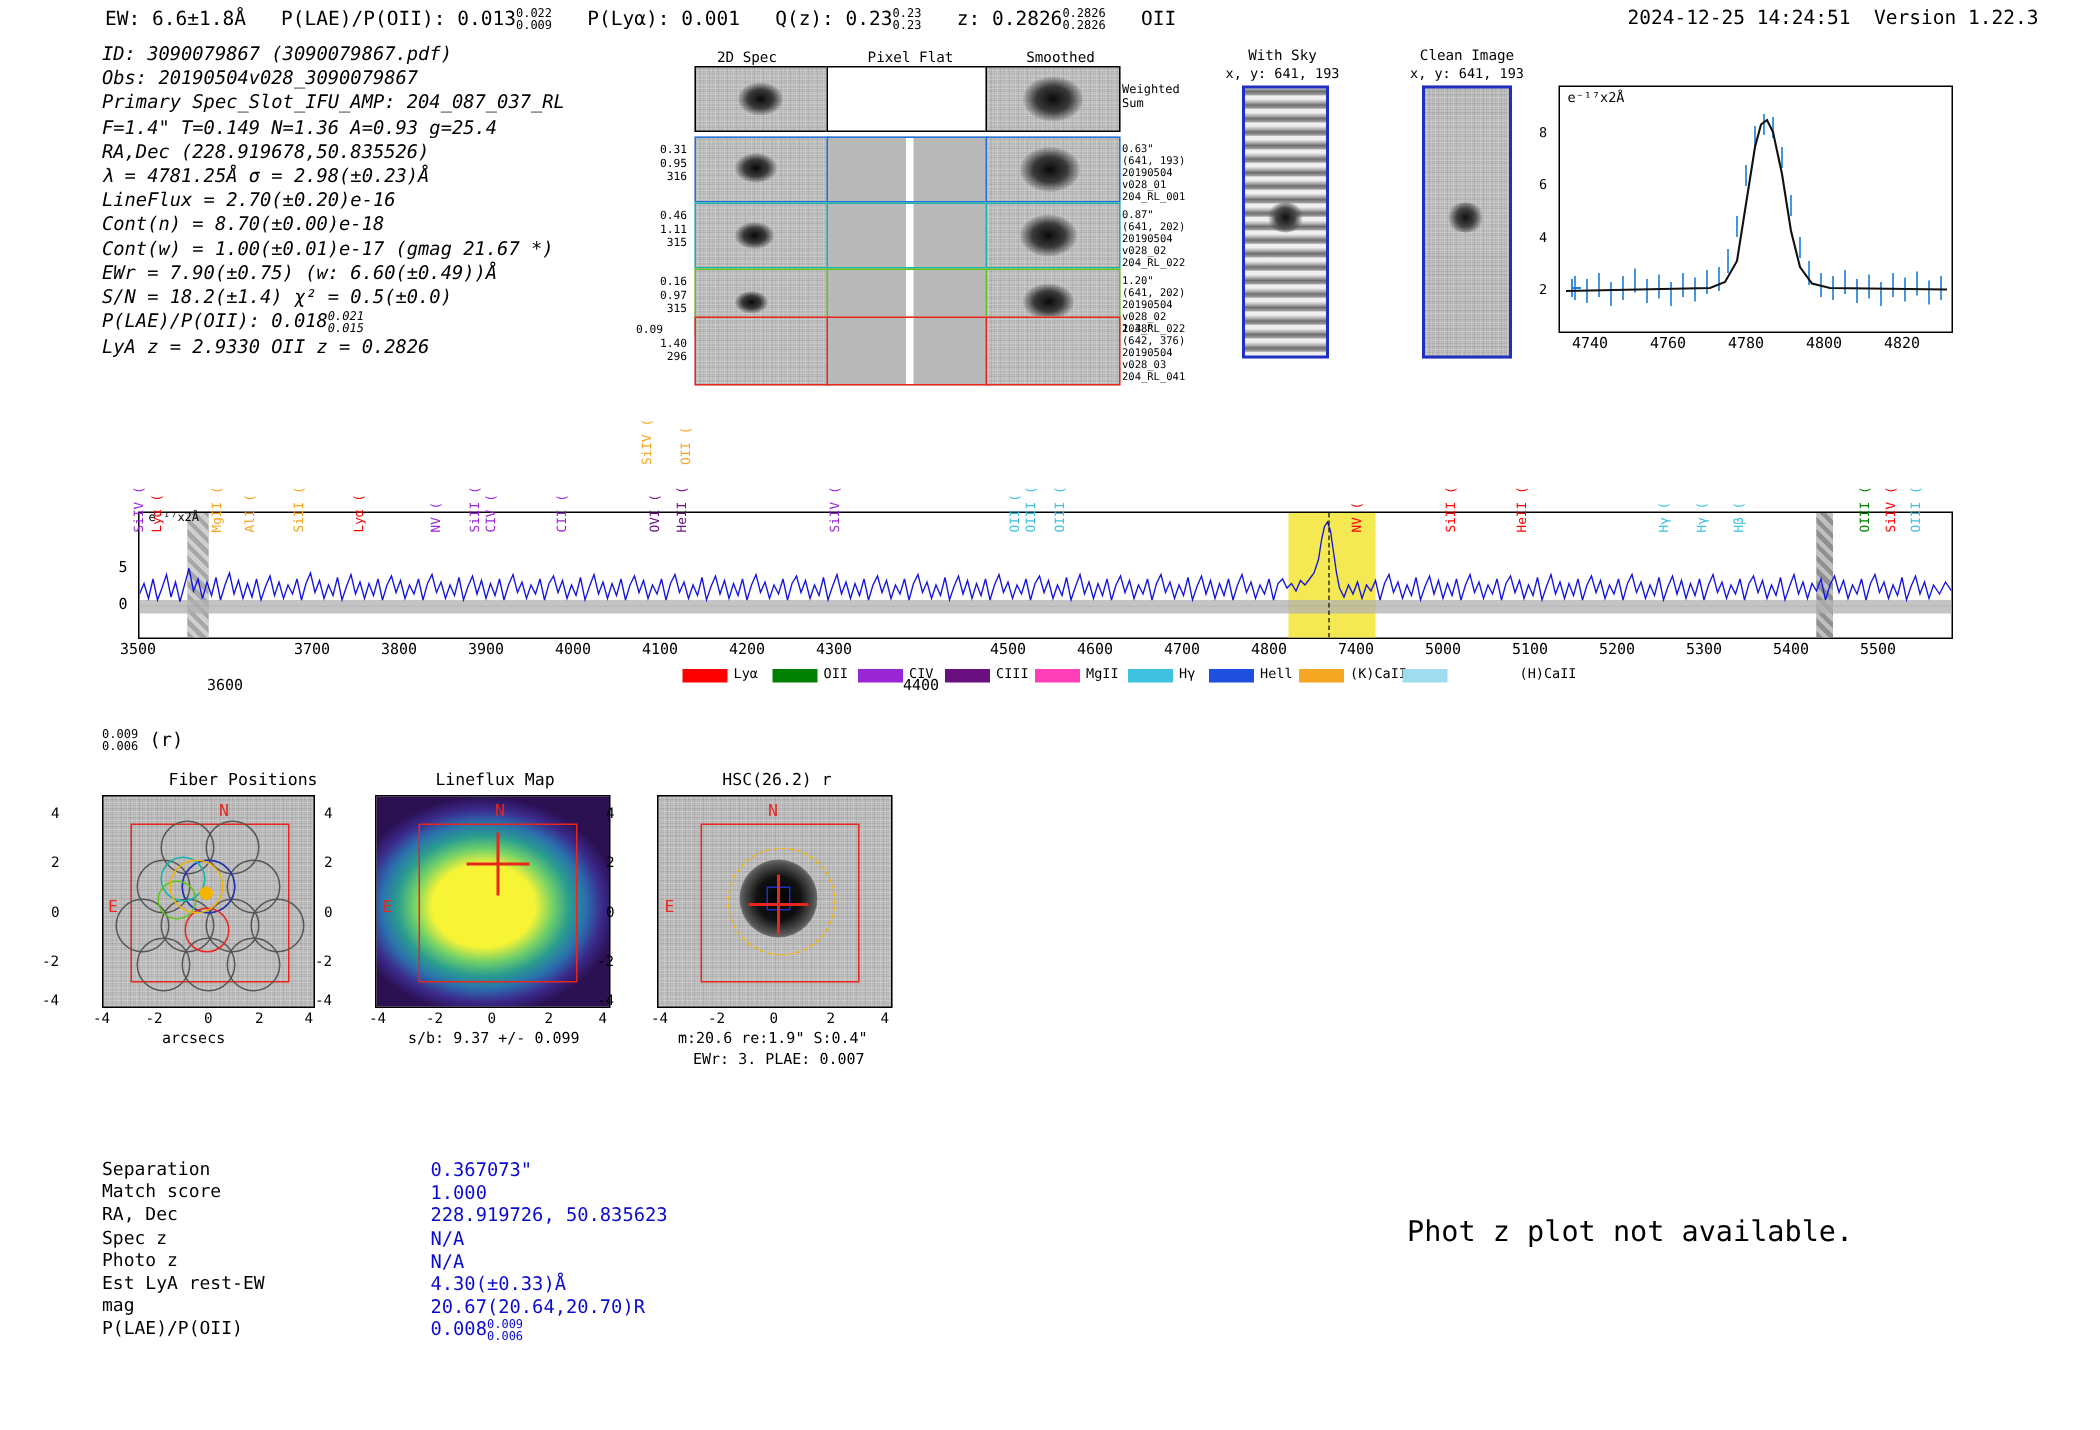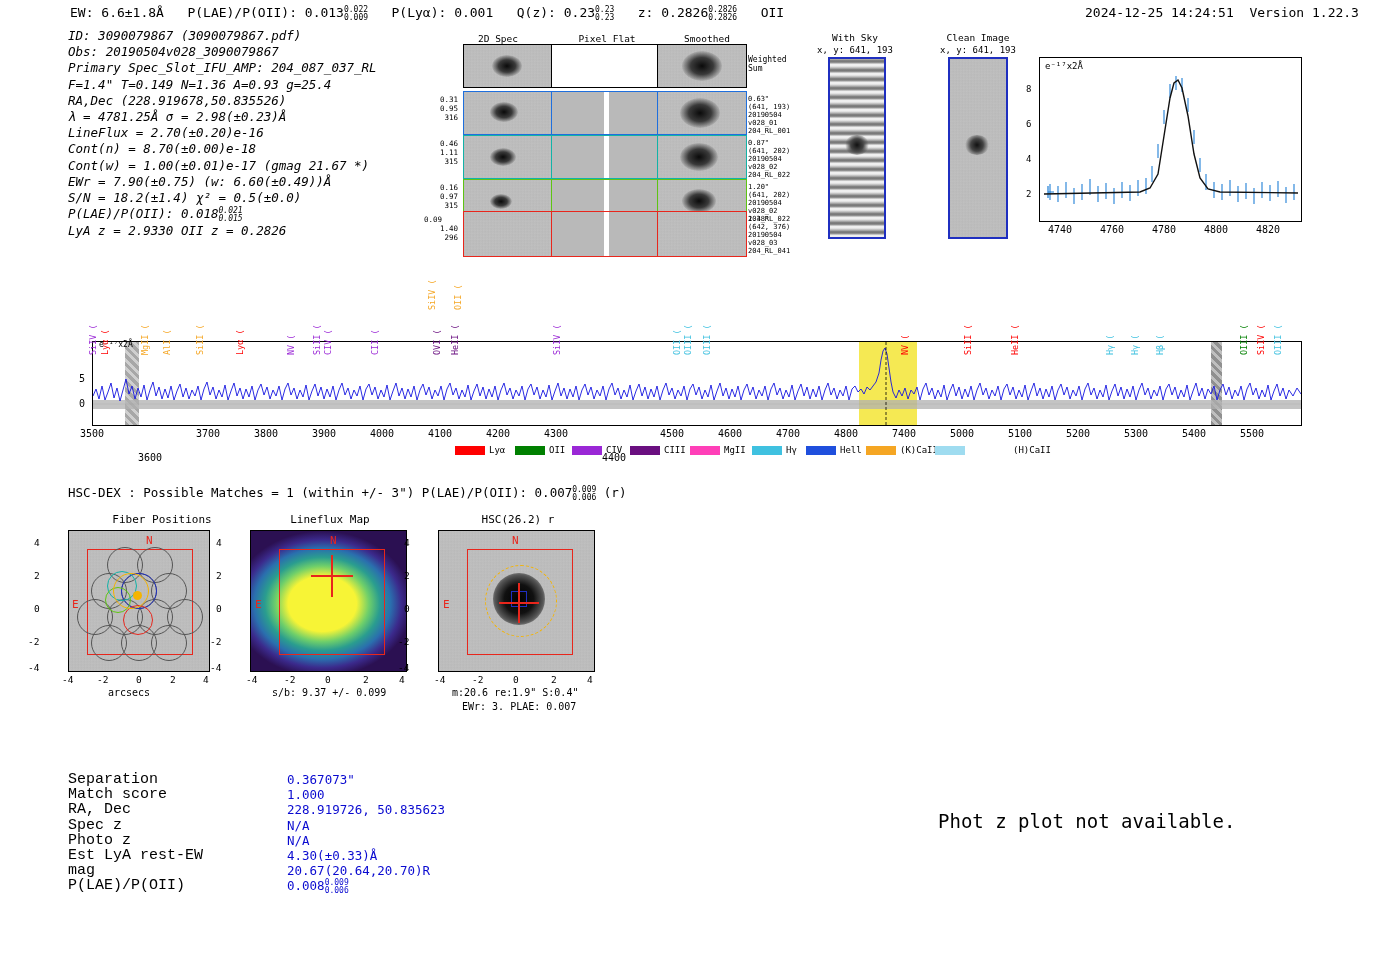--- a/index.html
+++ b/index.html
@@ -41,21 +41,21 @@
   #bigspec{position:absolute;left:92px;top:341px;width:1208px;height:83px;border:1px solid #000;background:#fff;}
   .elabel{position:absolute;font-size:8.5px;font-family:"DejaVu Sans Mono",monospace;transform-origin:left bottom;transform:rotate(-90deg);white-space:nowrap;}
   .xtick{position:absolute;font-size:10px;font-family:"DejaVu Sans Mono",monospace;text-align:center;width:44px;}
   .legbox{position:absolute;height:9px;width:30px;}
   .legtxt{position:absolute;font-size:9px;font-family:"DejaVu Sans Mono",monospace;}
 
   
   .sqpanel{position:absolute;border:1px solid #000;}
   .redbox{position:absolute;border:1.3px solid #e8261c;}
   .circ{position:absolute;border:1px solid #555;border-radius:50%;}
-  #sepTable{position:absolute;left:68px;top:772px;font-size:15px;line-height:15.2px;font-family:Liberation Mono, monospace;}
+  #sepTable{position:absolute;left:68px;top:772px;font-size:12px;line-height:15.2px;}
   #sepVals{position:absolute;left:287px;top:772px;font-size:12.5px;line-height:15.2px;color:#0a0ad0;}
   #photoznote{position:absolute;left:938px;top:810px;font-size:19px;}
   #hscline{position:absolute;left:68px;top:485px;font-size:12.5px;}
 </style>
 </head>
 <body>
 
 <div class="abs mono" id="topline">
   <span>EW: 6.6±1.8Å</span>
   &nbsp;
@@ -392,21 +392,21 @@
   <div class="legbox" style="left:901px;top:446px;width:0;"></div>
   <div class="legbox" style="left:896px;top:446px;width:0;"></div>
   <div class="legbox" style="left:897px;top:446px;width:0;"></div>
   <div class="legbox" style="left:905px;top:446px;width:0;"></div>
   <div class="legbox" style="left:912px;top:446px;width:0;"></div>
   <div class="legbox" style="left:935px;top:446px;background:#9fdcf0;"></div>
   <div class="legtxt" style="left:969px;top:445px;margin-left:44px;">(H)CaII</div>
 </div>
 
 <div id="hscline" class="mono">
-  <span>HSC-DEX : Possible Matches = 1 (within +/- 3")  P(LAE)/P(OII): 0.007</span><span class="frac"><span>0.009</span><span>0.006</span></span><span> (r)</span>
+  <span class="frac"><span>0.009</span><span>0.006</span></span><span> (r)</span>
 </div>
 
 <div class="cap" style="left:82px;top:513px;width:160px;font-size:11px;">Fiber Positions</div>
 <div class="sqpanel noise" style="left:68px;top:530px;width:140px;height:140px;border:1px solid #000;">
   <div class="redbox" style="left:18px;top:18px;width:104px;height:104px;"></div>
 
   <div class="circ" style="left:38px;top:16px;width:34px;height:34px;"></div>
   <div class="circ" style="left:68px;top:16px;width:34px;height:34px;"></div>
   <div class="circ" style="left:22px;top:42px;width:34px;height:34px;"></div>
   <div class="circ" style="left:52px;top:42px;width:34px;height:34px;"></div>

